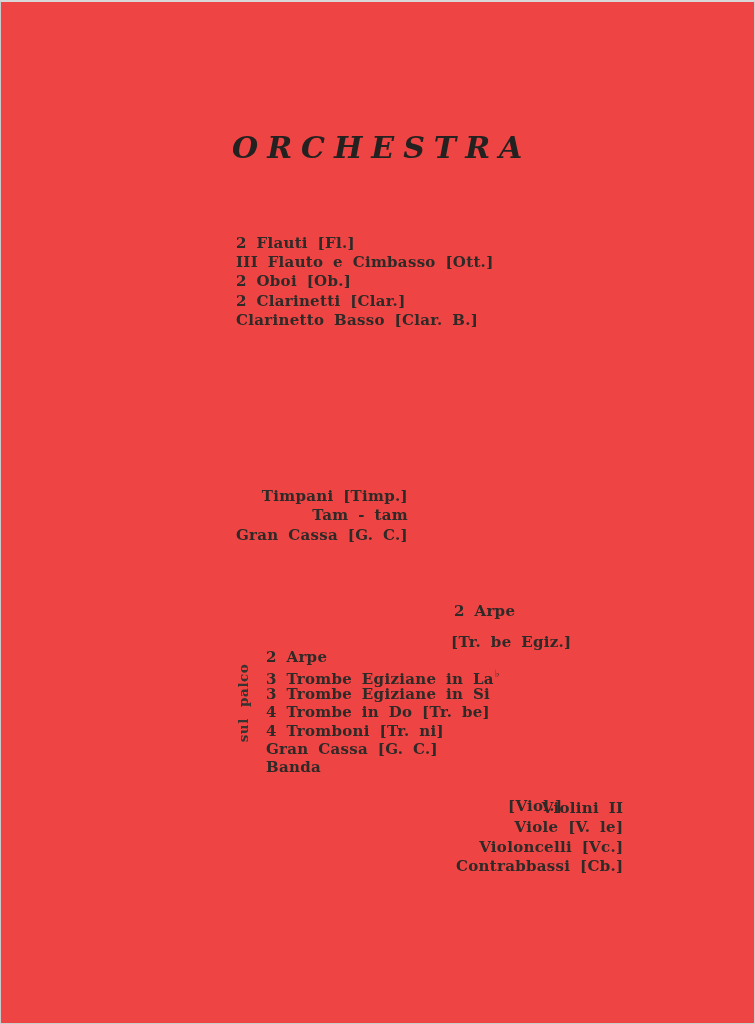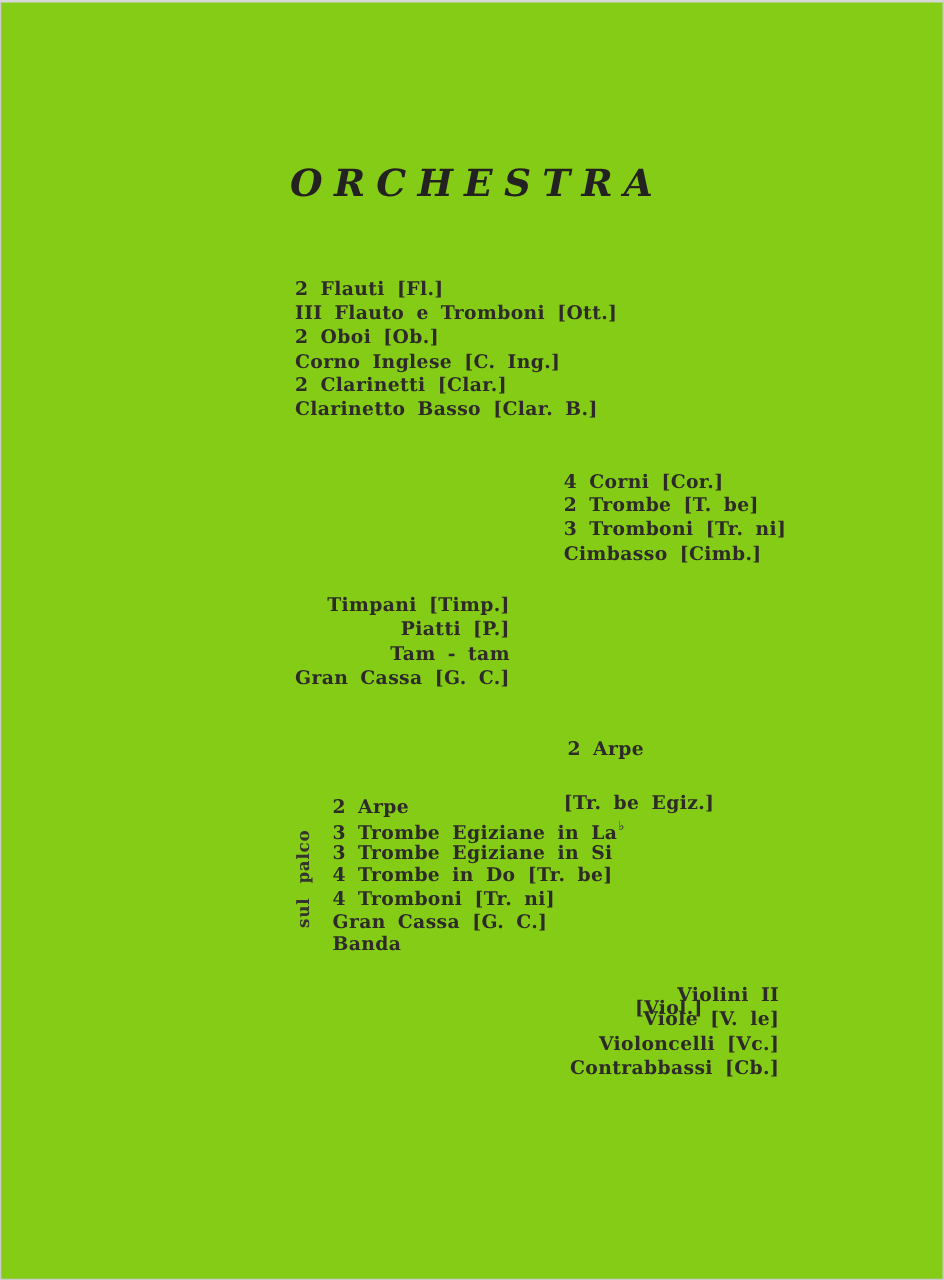--- a/index.html
+++ b/index.html
@@ -1,40 +1,40 @@
 <!DOCTYPE html>
 <html><head>
 <meta charset="utf-8">
 <style>
   html, body { margin: 0; padding: 0; background: #ffffff; }
   .page {
     position: relative;
     width: 755px;
     height: 1024px;
     box-sizing: border-box;
-    background: #84cc16;
+    background: #ef4444;
     border: 1px solid #cbcbcb;
     border-top: 2px solid #d8d8d8;
     overflow: hidden;
     font-family: "DejaVu Serif", "Liberation Serif", serif;
     color: #2d2a27;
     text-decoration: underline;
   }
   .title {
     position: absolute;
     left: 231px;
     top: 128px;
     font-size: 30px;
     font-style: italic;
     font-weight: 700;
     letter-spacing: 0.30em;
     color: #242220;
     white-space: nowrap;
   }
-  .list { position: absolute; }
+  .list { position: absolute; margin-top: 12px; }
   .line {
     font-size: 15px;
     font-weight: 700;
     letter-spacing: 0.02em;
     word-spacing: 0.28em;
     white-space: nowrap;
   }
   .lh19 .line { line-height: 19.2px; height: 19.2px; }
   .lh194 .line { line-height: 19.4px; height: 19.4px; text-align: right; }
   .lh184 .line { line-height: 18.4px; height: 18.4px; }
@@ -76,37 +76,29 @@
 </style>
 </head>
 <body>
 
 <div class="page">
 
   <div class="title">ORCHESTRA</div>
 
   <div class="list lh19 woodwinds">
     <div class="line">2 Flauti [Fl.]</div>
-    <div class="line">III Flauto e Tromboni [Ott.]</div>
+    <div class="line">III Flauto e Cimbasso [Ott.]</div>
     <div class="line">2 Oboi [Ob.]</div>
-    <div class="line">Corno Inglese [C. Ing.]</div>
     <div class="line">2 Clarinetti [Clar.]</div>
     <div class="line">Clarinetto Basso [Clar. B.]</div>
   </div>
 
-  <div class="list lh19 brass">
-    <div class="line">4 Corni [Cor.]</div>
-    <div class="line">2 Trombe [T. be]</div>
-    <div class="line">3 Tromboni [Tr. ni]</div>
-    <div class="line">Cimbasso [Cimb.]</div>
-  </div>
 
   <div class="list lh194 percussion">
     <div class="line">Timpani [Timp.]</div>
-    <div class="line">Piatti [P.]</div>
     <div class="line">Tam - tam</div>
     <div class="line">Gran Cassa [G. C.]</div>
   </div>
 
   <div class="list lh194 harps">
     <div class="line">2 Arpe</div>
   </div>
 
   <div class="side-label">sul palco</div>
 

